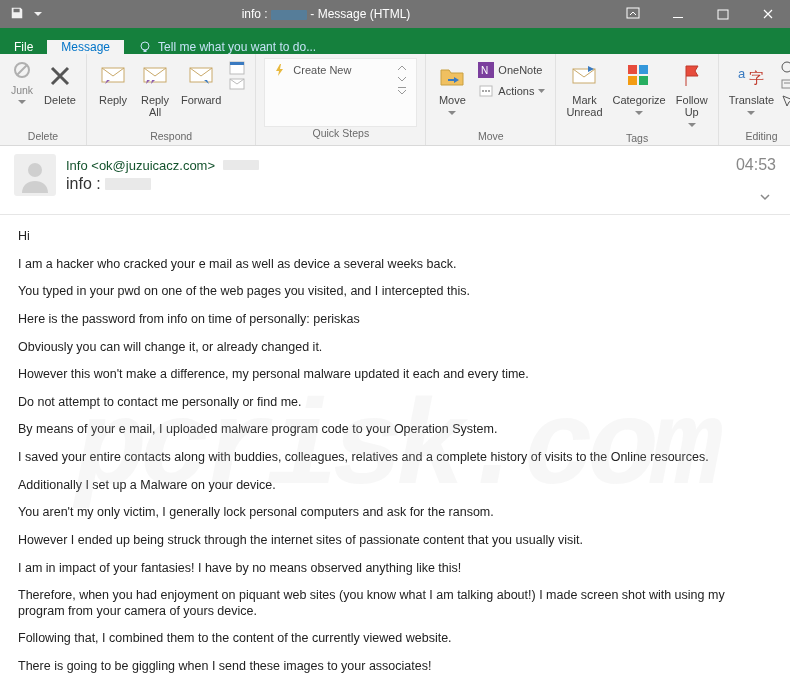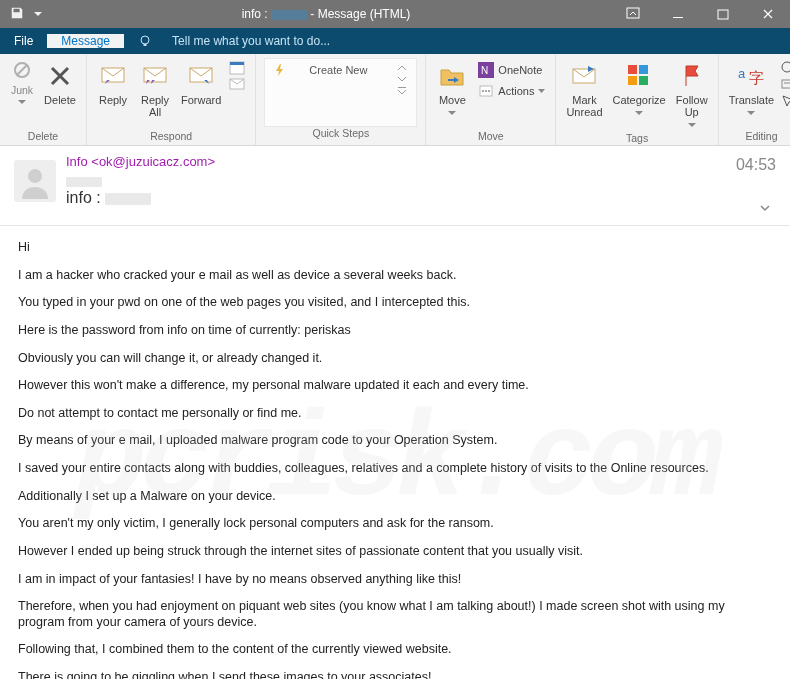--- a/index.html
+++ b/index.html
@@ -7,46 +7,46 @@
 
 
 .titlebar { height: 28px; background: #737373; display: flex; align-items: center; color: #fff; font-size: 12px; }
 .titlebar .qat { display: flex; align-items: center; gap: 10px; padding-left: 10px; }
 .titlebar .qat svg { opacity: 0.9; }
 .titlebar .title { flex: 1; text-align: center; font-size: 12px; }
 .titlebar .winctl { display: flex; }
 .titlebar .winctl div { width: 45px; height: 28px; display: flex; align-items: center; justify-content: center; }
 
 
-.ribbon-tabs { height: 26px; background: #0c4a6e; display: flex; align-items: center; color: #fff; font-size: 12px; }
+.ribbon-tabs { height: 26px; background: #15803d; display: flex; align-items: flex-end; color: #fff; font-size: 12px; }
 .rtab { padding: 0 14px; display: flex; align-items: center; cursor: pointer; }
 .rtab.active { background: #f3f3f3; color: #0173c7; }
-.tellme { padding: 0 14px; display: flex; align-items: center; gap: 20px; color: #c5e3f6; font-size: 12px; }
+.tellme { padding: 0 14px; display: flex; align-items: center; gap: 6px; color: #c5e3f6; font-size: 12px; }
 
 
 .ribbon { height: 92px; background: #f3f3f3; border-bottom: 1px solid #d9d9d9; display: flex; }
 .rgroup { border-right: 1px solid #e1e1e1; display: flex; flex-direction: column; padding: 2px 6px 1px; }
 .rgroup .grow { flex: 1; display: flex; align-items: flex-start; gap: 2px; padding-top: 2px; }
 .rgroup .glabel { text-align: center; font-size: 10.5px; color: #6a6a6a; padding-bottom: 2px; position: relative; }
 
 .rbtn { display: flex; flex-direction: column; align-items: center; justify-content: flex-start; padding: 2px 4px; cursor: pointer; min-width: 40px; }
 .rbtn .ricon { width: 32px; height: 32px; display: flex; align-items: center; justify-content: center; }
 .rbtn .rlabel { font-size: 11px; color: #444; text-align: center; line-height: 1.1; margin-top: 2px; }
 .smallbtn { display: flex; align-items: center; gap: 4px; padding: 2px 4px; font-size: 11px; color: #444; cursor: pointer; }
 
 .quicksteps { flex: 1; display: flex; flex-direction: column; padding: 4px 8px; }
 .qsbox { flex: 1; border: 1px solid #e8e8e8; background: #fcfcfc; display: flex; align-items: flex-start; padding: 4px 8px; }
-.qsitem { display: flex; align-items: center; gap: 22px; font-size: 11px; color: #555; }
+.qsitem { display: flex; align-items: center; gap: 6px; font-size: 11px; color: #555; }
 
 
 .msgheader { padding: 8px 14px 6px; border-bottom: 1px solid #e6e6e6; }
 .msgheader .row1 { display: flex; align-items: center; gap: 10px; }
 .avatar { width: 42px; height: 42px; border-radius: 3px; background: #eee; display: flex; align-items: center; justify-content: center; }
 .headtext { flex: 1; }
-.from { font-size: 13px; color: #a21caf; display: flex; align-items: flex-start; gap: 8px; flex-direction: column; }
+.from { font-size: 13px; color: #14532d; display: flex; align-items: center; gap: 8px; }
 .subj { font-size: 16px; color: #333; margin-top: 2px; }
 .timecol { font-size: 16px; color: #888; align-self: flex-start; padding-top: 2px; }
 .chev { width: 18px; height: 18px; align-self: flex-end; }
 
 
 .msgbody-wrap { position: relative; height: 472px; }
 .msgbody { padding: 10px 18px 12px; font-family: "Times New Roman", serif; font-size: 12.5px; color: #222; line-height: 1.25; overflow-y: scroll; height: 100%; }
 .msgbody p { margin: 4px 0 12px 0; }
 
 
@@ -345,21 +345,21 @@
       </svg>
   </div>
 </div>
 
 <div class="msgbody-wrap">
   <div class="wm">pcrisk.com</div>
   <div class="msgbody">
     <p>Hi</p>
     <p>I  am   a   hacker   who   cracked   your   e   mail   as   well    as   device   a  several   weeks   back.</p>
     <p>You  typed   in   your   pwd    on  one    of   the  web    pages you    visited,   and   I     intercepted   this.</p>
-    <p>Here  is    the password  from  info   on   time    of   currently:    periskas</p>
+    <p>Here  is    the password  from  info   on   time    of   personally:    periskas</p>
     <p>Obviously  you  can  will  change   it,   or   already   changed    it.</p>
     <p>However   this   won't  make   a   difference,   my    personal  malware   updated   it each    and   every time.</p>
     <p>Do   not   attempt   to   contact  me  personally   or   find   me.</p>
     <p>By  means   of   your e  mail,   I   uploaded  malware  program  code   to    your   Operation  System.</p>
     <p>I  saved  your  entire   contacts   along   with    buddies,   colleagues,  relatives   and   a  complete  history    of   visits  to    the   Online  resources.</p>
     <p>Additionally   I  set  up   a  Malware   on   your  device.</p>
     <p>You   aren't  my   only   victim,   I    generally    lock personal   computers   and   ask  for   the  ransom.</p>
     <p>However   I   ended   up   being   struck   through    the  internet   sites   of  passionate  content   that  you  usually  visit.</p>
     <p>I  am   in  impact   of  your   fantasies!    I   have    by   no    means   observed   anything   like    this!</p>
     <p>Therefore,   when you had   enjoyment  on   piquant  web sites   (you   know    what  I   am   talking   about!)  I  made   screen  shot  with    using  my   program   from your   camera   of   yours   device.</p>

